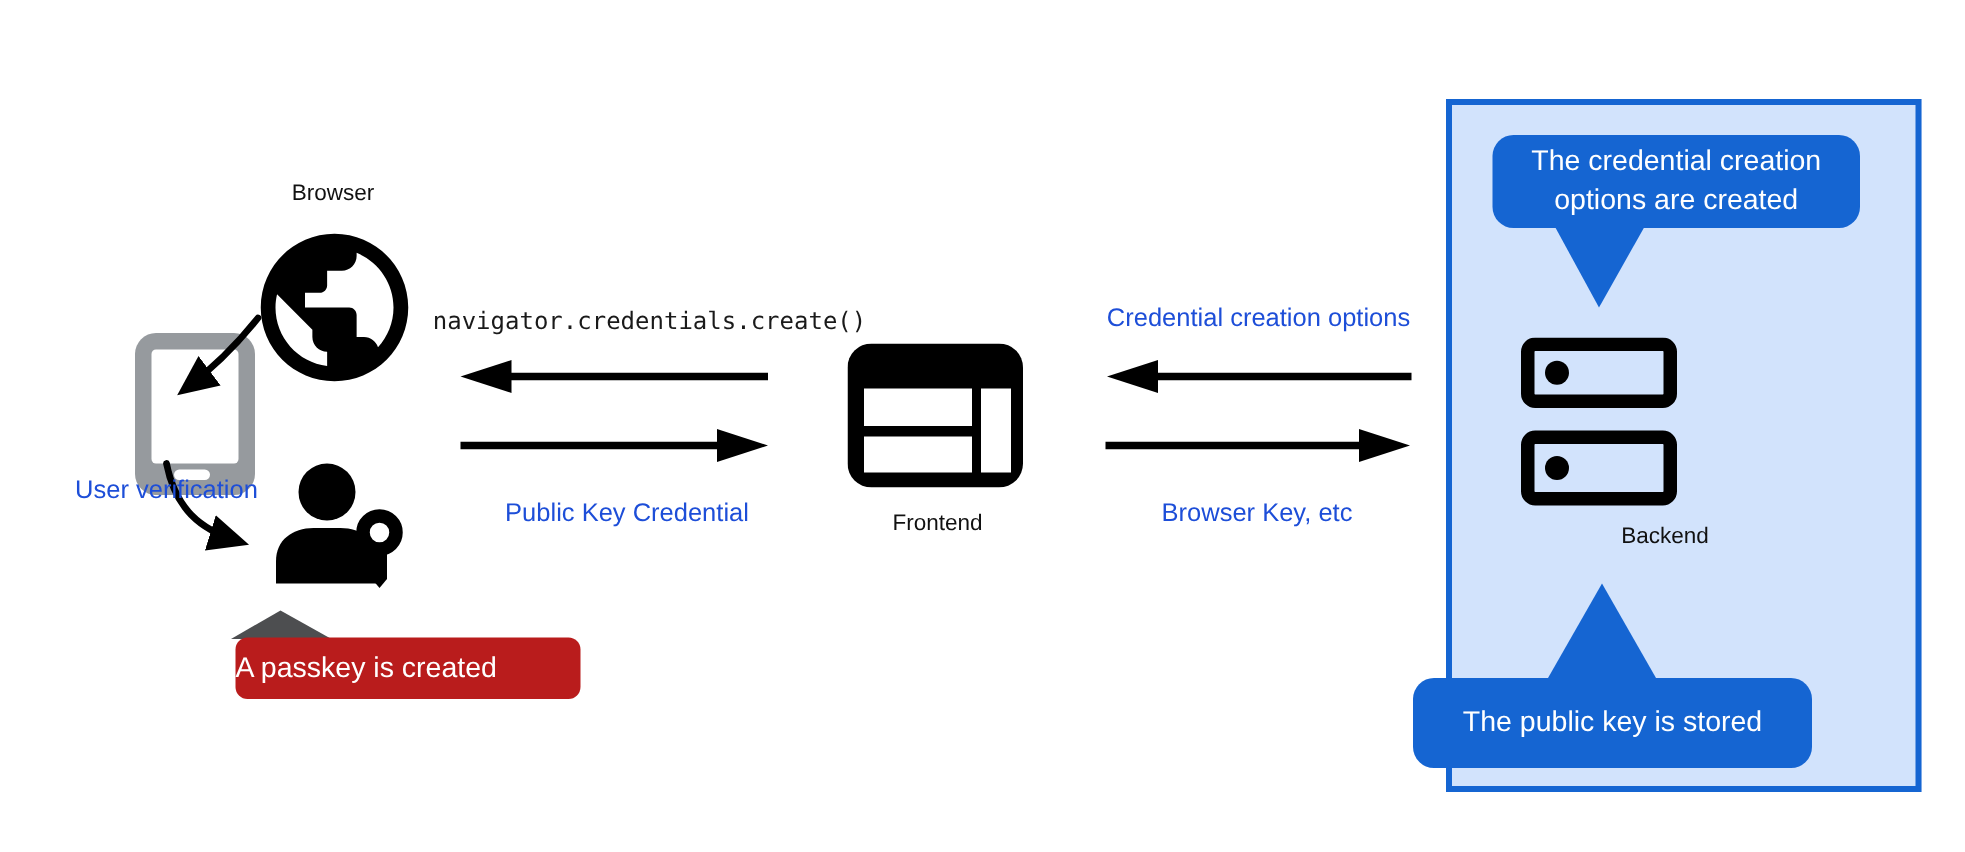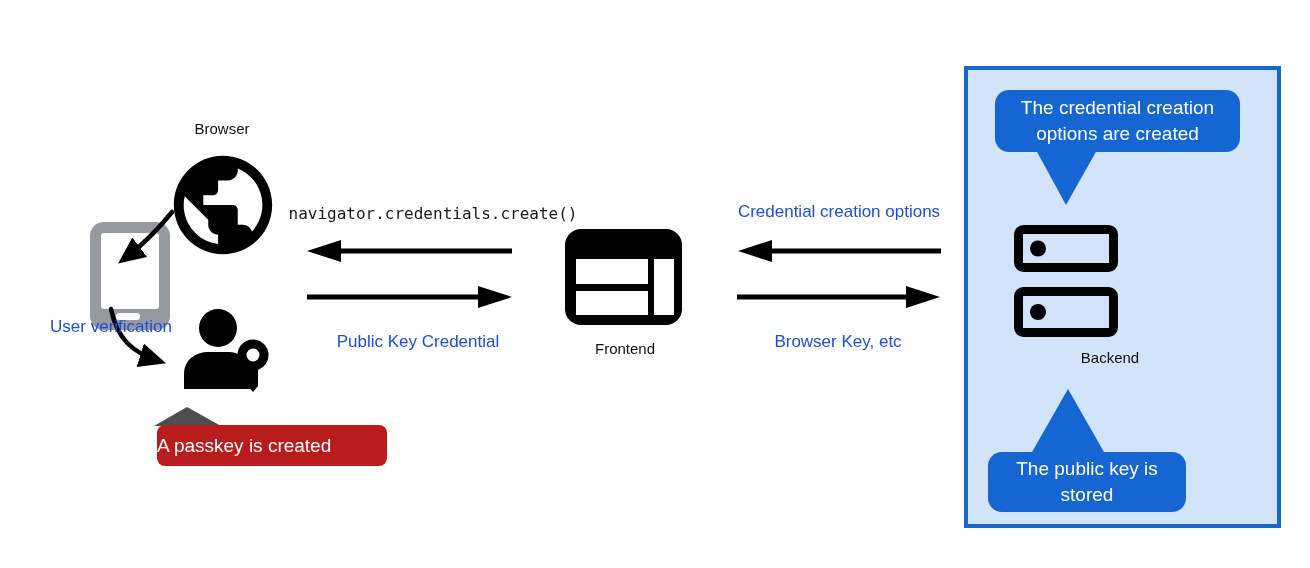--- a/index.html
+++ b/index.html
@@ -63,21 +63,21 @@
     position: absolute;
     background: #1565d2;
     border-radius: 14px;
     color: #ffffff;
     font-size: 19px;
     line-height: 1.35;
     display: flex; align-items: center; justify-content: center;
     text-align: center;
   }
   .bubble-top { left: 995px; top: 90px; width: 245px; height: 62px; padding: 2px 8px; box-sizing: border-box; }
-  .bubble-bottom { left: 988px; top: 452px; width: 198px; height: 60px; padding: 2px 28px; box-sizing: border-box; }
+  .bubble-bottom { left: 942px; top: 452px; width: 266px; height: 60px; padding: 2px 28px; box-sizing: border-box; }
   .bubble-tail-down {
     position: absolute; left: 1036px; top: 150px;
     width: 0; height: 0;
     border-left: 30px solid transparent;
     border-right: 31px solid transparent;
     border-top: 55px solid #1565d2;
   }
   .bubble-tail-up {
     position: absolute; left: 1032px; top: 389px;
     width: 0; height: 0;

